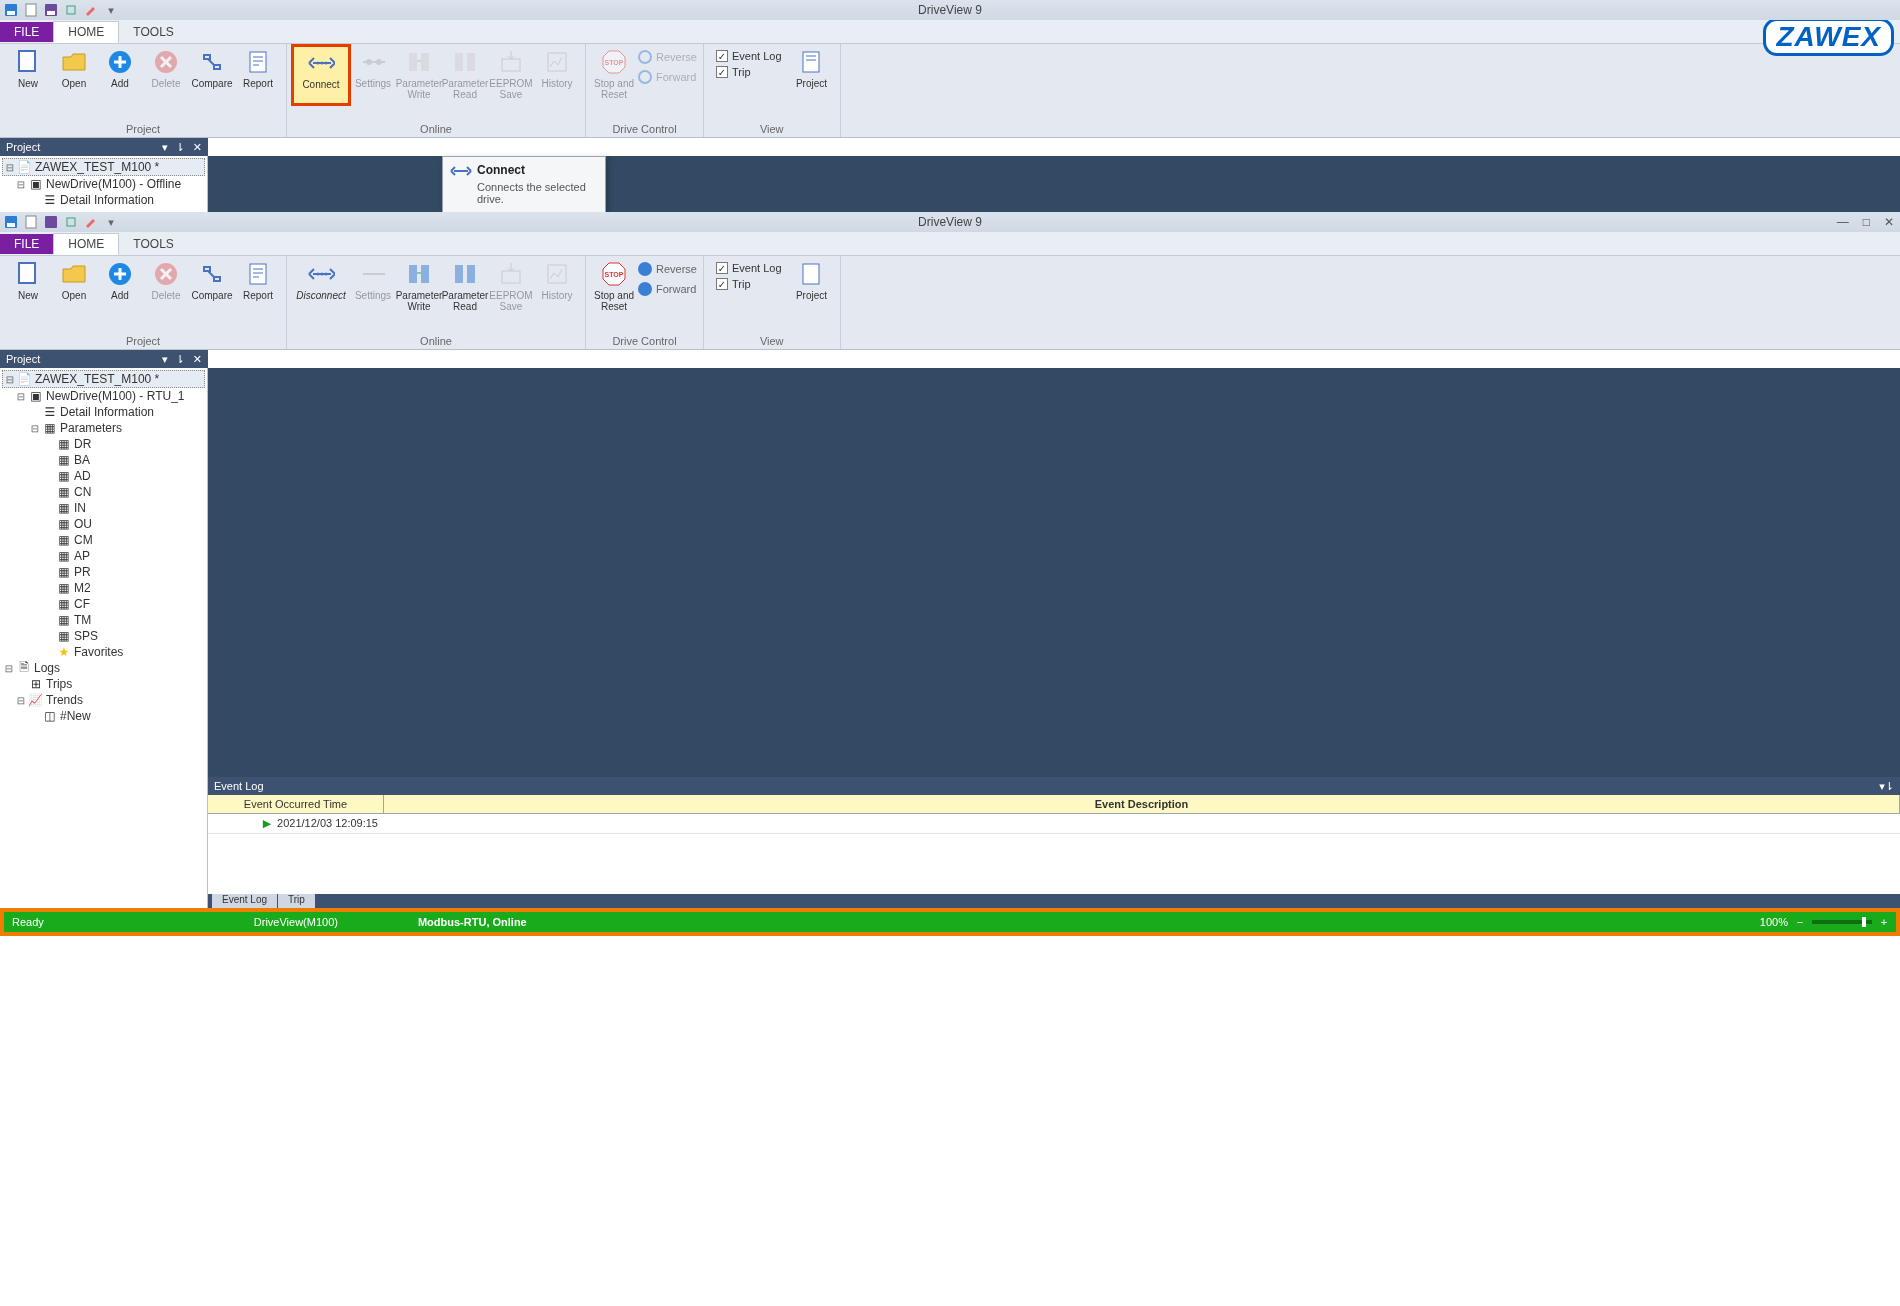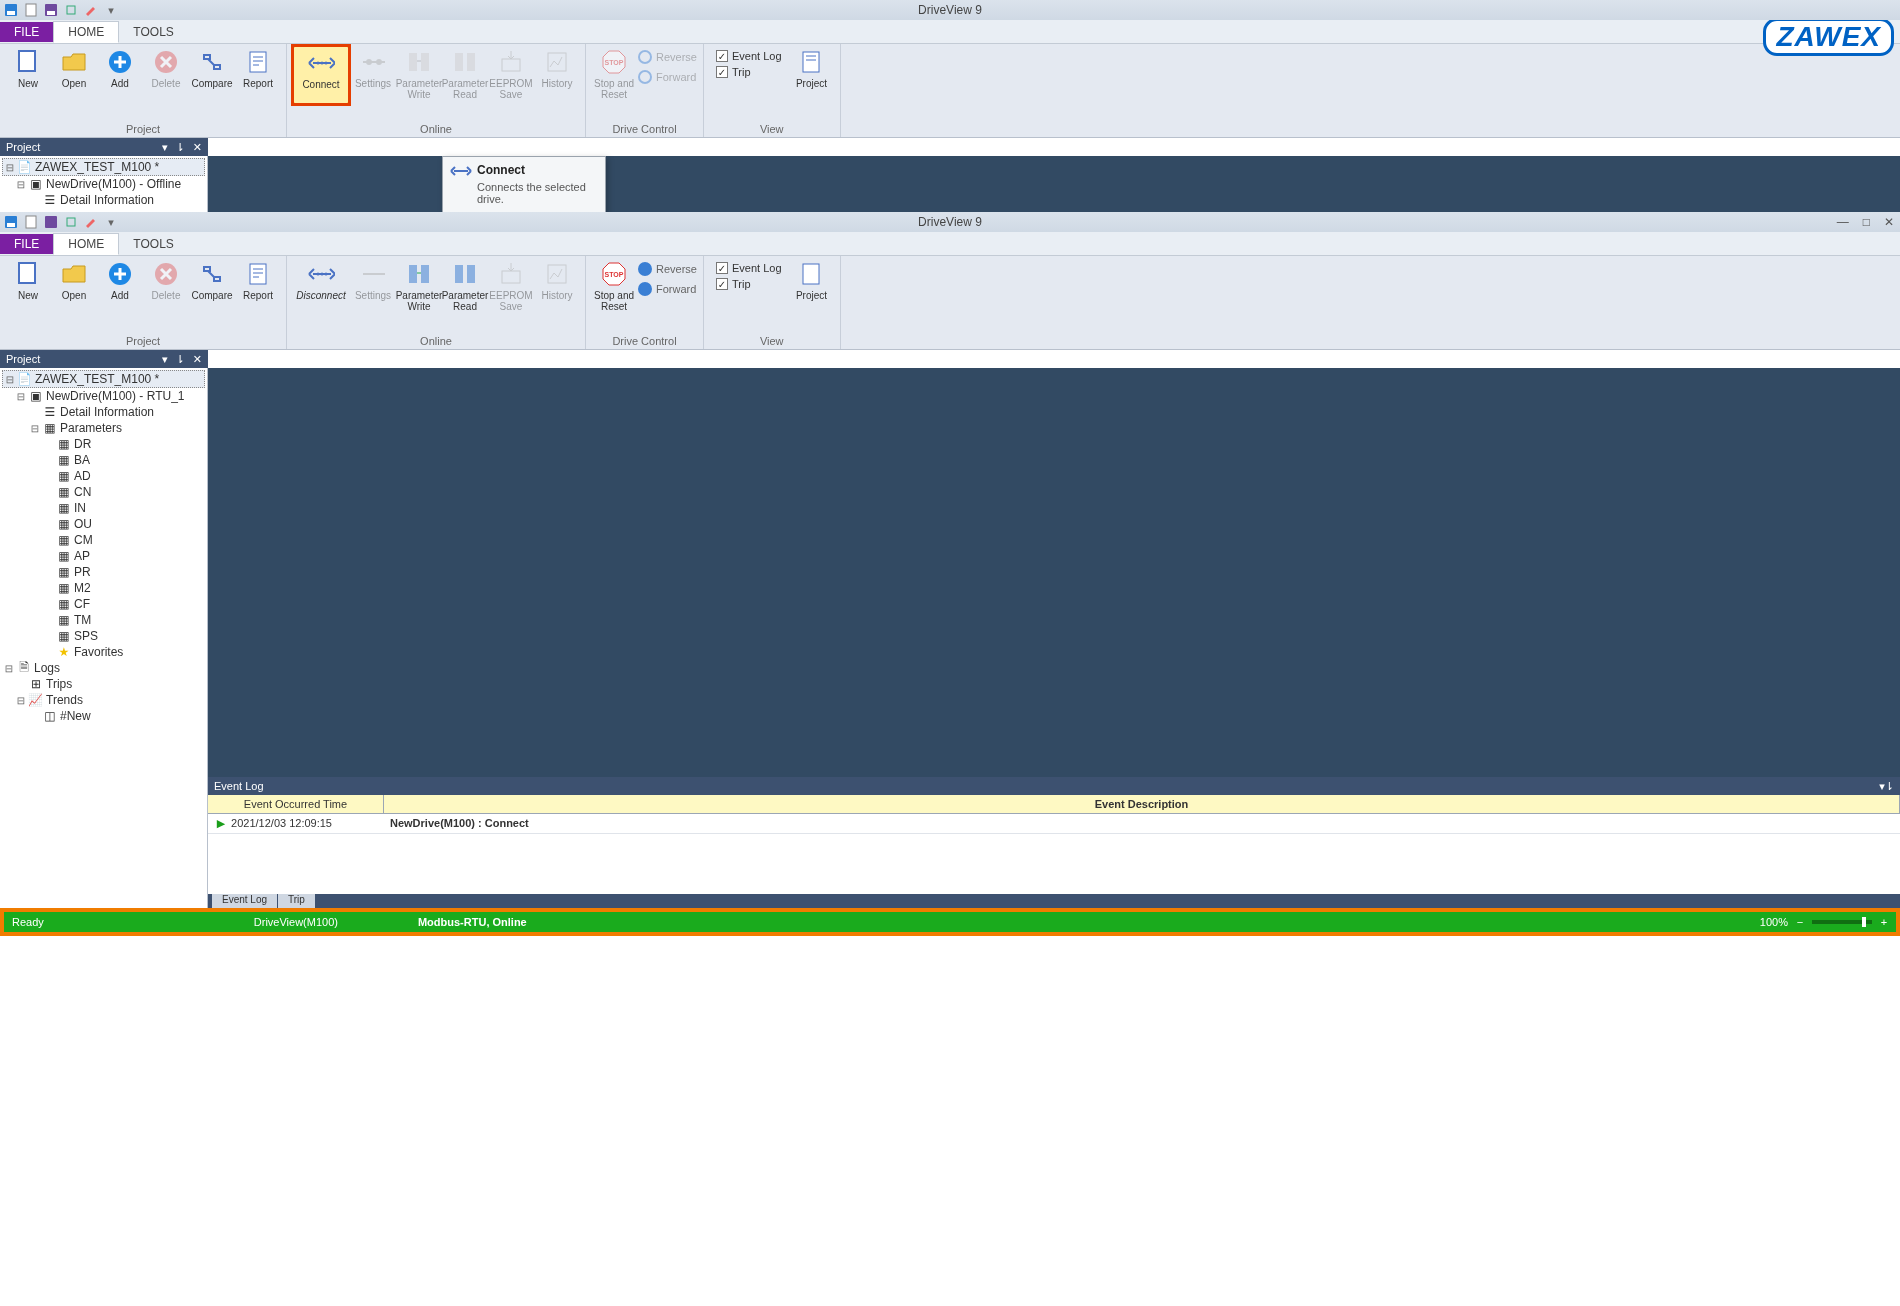--- a/index.html
+++ b/index.html
@@ -60,21 +60,21 @@
   .tooltip { position: absolute; left: 234px; top: 0px; width: 164px; background: #f4f6f8; border: 1px solid #9aa3ad; box-shadow: 2px 2px 6px rgba(0,0,0,.25); padding: 6px 8px 10px 34px; }
   .tooltip .tticon { position: absolute; left: 6px; top: 6px; }
   .tooltip .tth { font-weight: bold; font-size: 12px; color: #222; }
   .tooltip .ttb { font-size: 11px; color: #555; margin-top: 4px; }
 
   
   .evlog-head { height: 18px; background: #3d5170; color: #fff; display: flex; align-items: center; padding: 0 6px; font-size: 11px; justify-content: space-between; }
   .evtable-head { display: flex; background: #fef9c3; border-bottom: 1px solid #9ba6b4; font-size: 11px; color: #333; text-align: center; }
   .evtable-head > div { padding: 3px 6px; border-right: 1px solid #9ba6b4; }
   .evrow { display: flex; background: #fff; font-size: 11px; border-bottom: 1px solid #e0e4ea; }
-  .evrow > div { padding: 3px 6px; }
+  .evrow > div { padding: 3px 6px; text-align: right; }
   .evcol1 { width: 176px; }
   .evcol2 { flex: 1; font-weight: bold; }
   .evbody { background: #fff; height: 80px; }
 
   .tab-footer { background: #3d5170; height: 14px; display: flex; gap: 1px; padding-left: 4px; }
   .tab-footer .ftab { background: #cfd7e2; color: #333; padding: 0 10px; font-size: 10px; }
 
   
   .statusbar { height: 20px; background: #1aab1d; color: #fff; display: flex; align-items: center; font-size: 11px; padding: 0 8px; gap: 40px; }
   .statusbar .zoom { margin-left: auto; display: flex; align-items: center; gap: 8px; }
@@ -695,21 +695,20 @@
         <span>Event Log</span>
         <span class="ctrls"><span>▾</span><span>⇂</span></span>
       </div>
       <div class="evtable-head">
         <div class="evcol1">Event Occurred Time</div>
         <div class="evcol2">Event Description</div>
       </div>
       <div class="evbody">
         <div class="evrow">
           <div class="evcol1"><span class="ticon" style="color:#1a9e1a;">▶</span> <span>2021/12/03 12:09:15</span></div>
-          <div class="evcol2">NewDrive(M100) : Connect</div>
         </div>
       </div>
       <div class="tab-footer">
         <div class="ftab">Event Log</div>
         <div class="ftab">Trip</div>
       </div>
     </div>
   </div>
 
   <div class="orange-box">

